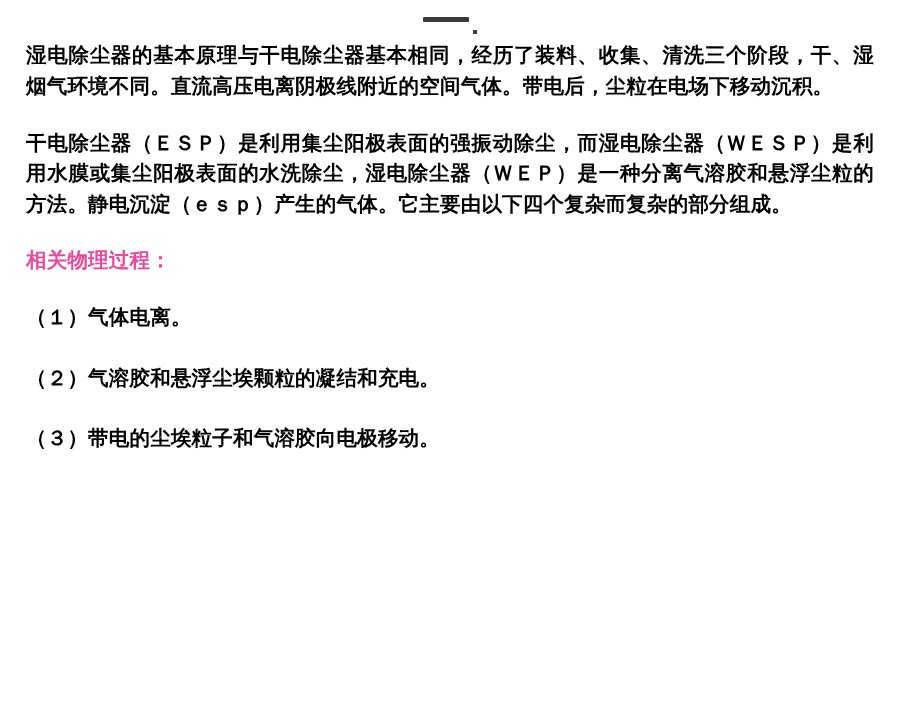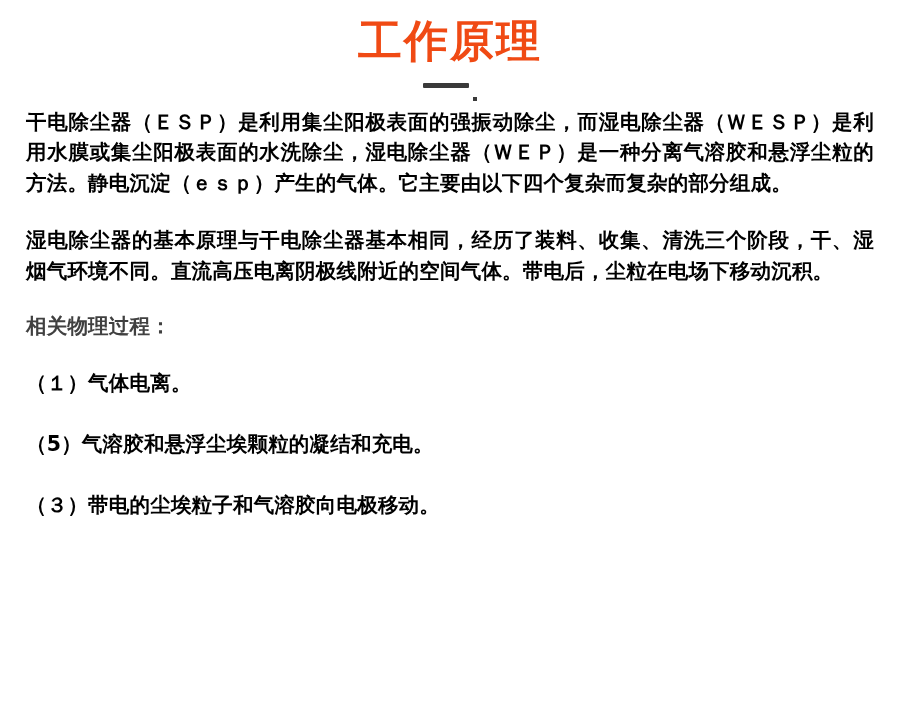--- a/index.html
+++ b/index.html
@@ -65,48 +65,47 @@
   }
   .list-item {
     color: #000000;
     font-size: 20.5px;
     font-weight: bold;
     line-height: 1.5;
     margin: 4px 0 30px 0;
     letter-spacing: 0.2px;
   }
   .label-line {
-    color: #404040;
+    color: #ec4899;
     font-size: 20.5px;
     font-weight: bold;
     margin: 0 0 28px 0;
     letter-spacing: 0.2px;
   }
   .content {
     padding-top: 6px;
   }
 </style>
 </head>
 <body>
 
 <div class="page">
 
-  <h1 class="title">工作原理</h1>
 
   <div class="divider-wrap">
     <div class="divider"></div>
     <div class="divider-dot"></div>
   </div>
 
   <div class="content">
 
+    <p class="body-block para-gap">湿电除尘器的基本原理与干电除尘器基本相同，经历了装料、收集、清洗三个阶段，干、湿烟气环境不同。直流高压电离阴极线附近的空间气体。带电后，尘粒在电场下移动沉积。</p>
+
     <p class="body-block para-gap">干电除尘器（ＥＳＰ）是利用集尘阳极表面的强振动除尘，而湿电除尘器（ＷＥＳＰ）是利用水膜或集尘阳极表面的水洗除尘，湿电除尘器（ＷＥＰ）是一种分离气溶胶和悬浮尘粒的方法。静电沉淀（ｅｓｐ）产生的气体。它主要由以下四个复杂而复杂的部分组成。</p>
-
-    <p class="body-block para-gap">湿电除尘器的基本原理与干电除尘器基本相同，经历了装料、收集、清洗三个阶段，干、湿烟气环境不同。直流高压电离阴极线附近的空间气体。带电后，尘粒在电场下移动沉积。</p>
 
     <p class="label-line">相关物理过程：</p>
 
     <p class="list-item">（１）气体电离。</p>
-    <p class="list-item">（5）气溶胶和悬浮尘埃颗粒的凝结和充电。</p>
+    <p class="list-item">（２）气溶胶和悬浮尘埃颗粒的凝结和充电。</p>
     <p class="list-item">（３）带电的尘埃粒子和气溶胶向电极移动。</p>
 
   </div>
 </div>
 
 </body></html>

